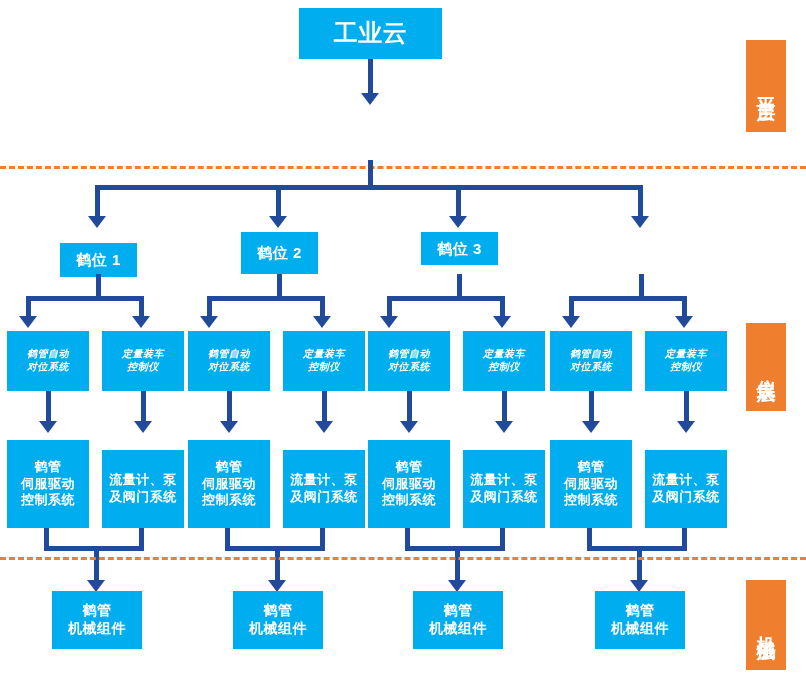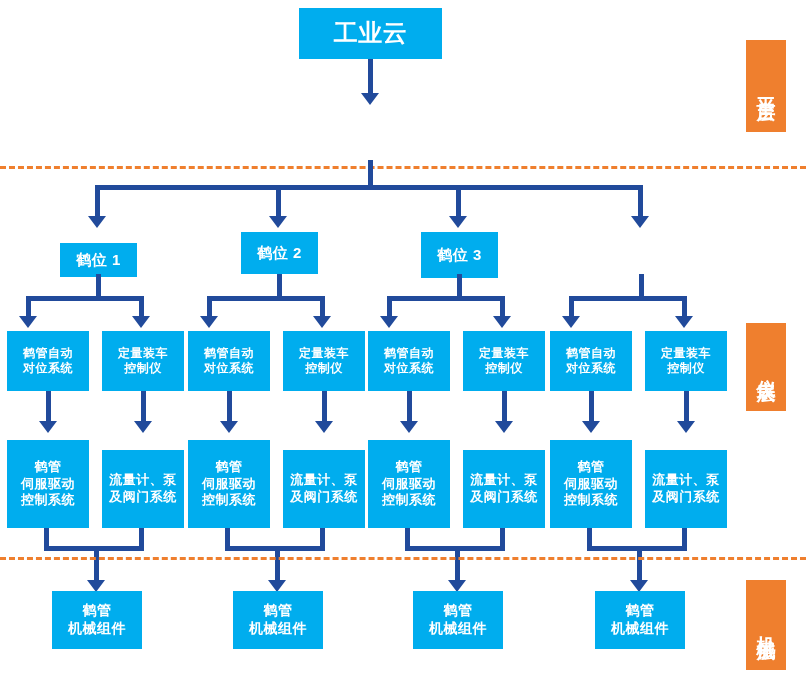--- a/index.html
+++ b/index.html
@@ -19,21 +19,21 @@
     display:flex;align-items:center;justify-content:center;
     text-align:center;
     font-weight:bold;
     line-height:1.28;
     box-sizing:border-box;
     letter-spacing:.5px;
   }
   .box-top{font-size:24px;}
   .box-dcs{font-size:19px;}
   .box-group{font-size:15px;}
-  .box-r2{font-size:12px;padding:16px;}
+  .box-r2{font-size:10px;padding:16px;font-style:italic;}
   .box-r3{font-size:13px;padding:2px;}
   .box-r4{font-size:14px;padding:2px;}
 
   
   .layer-tag{
     position:absolute;
     background:var(--orange,#EF7F2E);
     color:#ffffff;
     font-size:19px;
     font-weight:bold;
@@ -191,21 +191,21 @@
   <div class="ln-v" style="left:275px;top:546px;height:38px;"></div>
   <div class="arrow" style="left:268px;top:580px;"></div>
 
   <div class="box box-r4" style="left:233px;top:591px;width:90px;height:58px;">
     <span>
       <span>鹤管</span><br>
       <span>机械组件</span>
     </span>
   </div>
 
-  <div class="box box-group" style="left:421px;top:232px;width:77px;height:46px;">鹤位 3</div>
+  <div class="box box-group" style="left:421px;top:232px;width:77px;height:33px;">鹤位 3</div>
   <div class="ln-v" style="left:457px;top:274px;height:24px;"></div>
   <div class="ln-h" style="left:387px;top:296px;width:118px;"></div>
   <div class="ln-v" style="left:387px;top:296px;height:22px;"></div>
   <div class="arrow" style="left:380px;top:316px;"></div>
   <div class="ln-v" style="left:500px;top:296px;height:22px;"></div>
   <div class="arrow" style="left:493px;top:316px;"></div>
 
   <div class="box box-r2" style="left:368px;top:331px;width:82px;height:60px;">
     <span>
       <span>鹤管自动</span><br>

